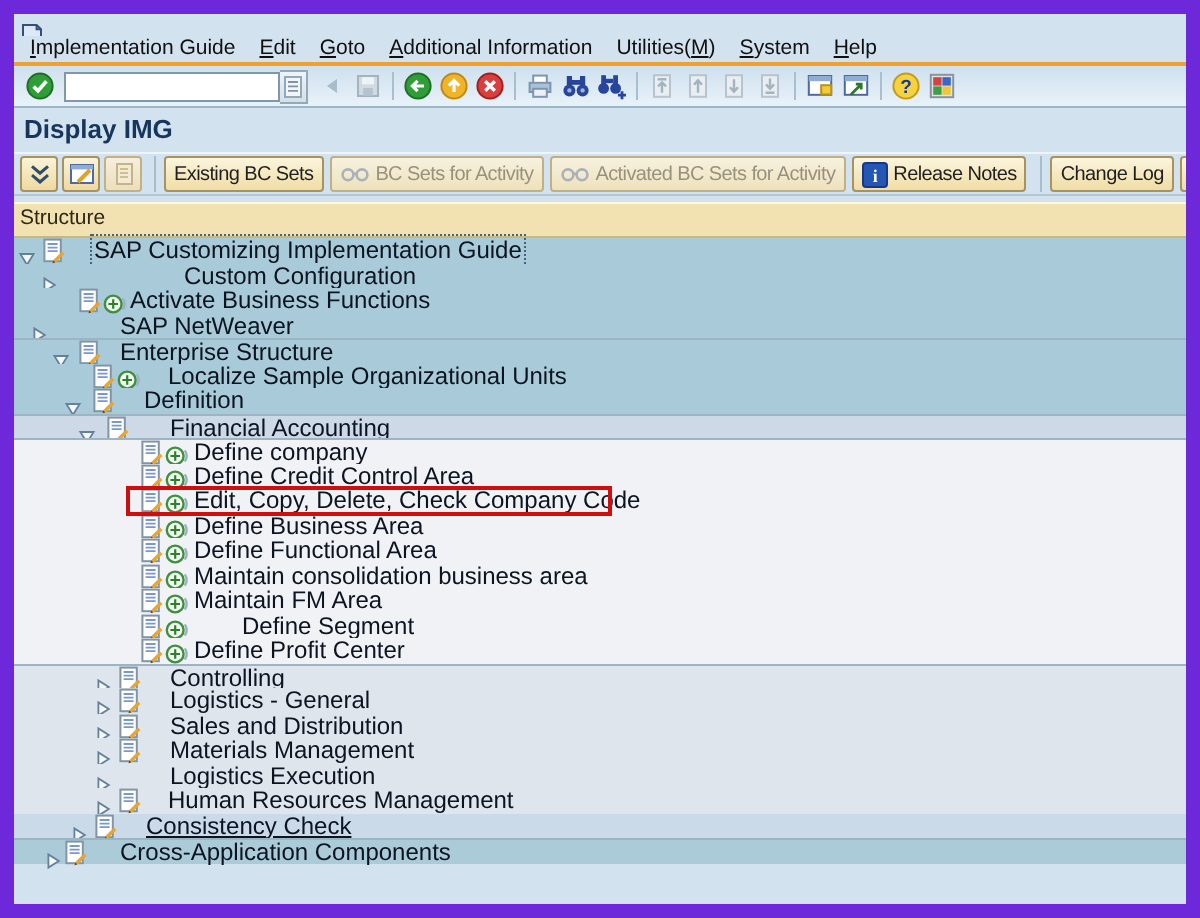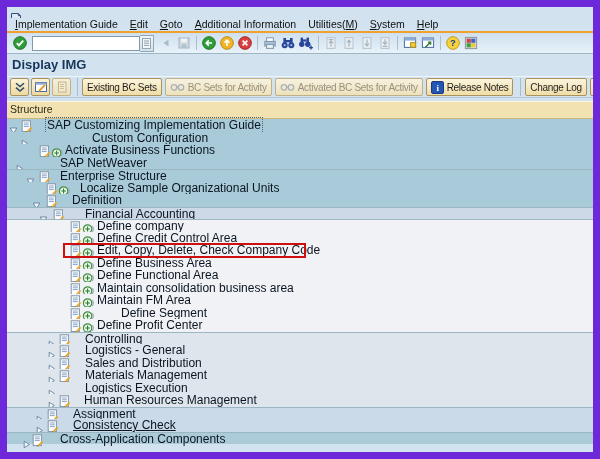--- a/index.html
+++ b/index.html
@@ -321,21 +321,21 @@
             <rect x="1.2" y="0.8" width="8.2" height="10.8" fill="#fff" stroke="#8195a6"></rect>
             <path d="M2.8 3 h5 M2.8 4.8 h5 M2.8 6.6 h5" stroke="#7a98c8" stroke-width="0.9"></path>
             <path d="M6.2 11.8 L10.6 7.4" stroke="#e8a62c" stroke-width="1.8"></path>
             <path d="M5.2 12.6 L6.6 12.2 L5.7 11.2 Z" fill="#5a4418"></path>
           </svg></span>
         <span class="tnode act" style="left: 51px;"><svg width="12" height="12" viewBox="0 0 12 12">
             <path d="M10.4 3.2 a5 5 0 0 1 0 5.6" fill="none" stroke="#9cb2c2" stroke-width="1.2"></path>
             <circle cx="5.6" cy="6" r="4.2" fill="#eff7ef" stroke="#3f8f3f" stroke-width="1.2"></circle>
             <path d="M5.6 3.6 V8.4 M3.2 6 H8" stroke="#2f7f2f" stroke-width="1.1"></path>
           </svg></span>
-        <span class="lbl" style="left: 73px;">Localize Sample Organizational Units</span>
+        <span class="lbl" style="left: 58px; padding-left: 19px;">Localize Sample Organizational Units</span>
       </div>
       <div class="trow band1">
         <span class="tnode tri" style="left: 25px;"><svg width="9" height="9" viewBox="0 0 9 9">
             <path d="M1.2 2 H7.8 L4.5 7.4 Z" fill="#f4f8fb" stroke="#64809c" stroke-width="0.9"></path>
           </svg></span>
         <span class="tnode doc" style="left: 39px;"><svg width="12" height="13" viewBox="0 0 12 13">
             <rect x="1.2" y="0.8" width="8.2" height="10.8" fill="#fff" stroke="#8195a6"></rect>
             <path d="M2.8 3 h5 M2.8 4.8 h5 M2.8 6.6 h5" stroke="#7a98c8" stroke-width="0.9"></path>
             <path d="M6.2 11.8 L10.6 7.4" stroke="#e8a62c" stroke-width="1.8"></path>
             <path d="M5.2 12.6 L6.6 12.2 L5.7 11.2 Z" fill="#5a4418"></path>
@@ -539,32 +539,20 @@
         <span class="tnode tri" style="left: 40px;"><svg width="9" height="9" viewBox="0 0 9 9">
             <path d="M2.2 1.2 V7.8 L7.4 4.5 Z" fill="#f4f8fb" stroke="#64809c" stroke-width="0.9"></path>
           </svg></span>
         <span class="tnode doc" style="left: 52px;"><svg width="12" height="13" viewBox="0 0 12 13">
             <rect x="1.2" y="0.8" width="8.2" height="10.8" fill="#fff" stroke="#8195a6"></rect>
             <path d="M2.8 3 h5 M2.8 4.8 h5 M2.8 6.6 h5" stroke="#7a98c8" stroke-width="0.9"></path>
             <path d="M6.2 11.8 L10.6 7.4" stroke="#e8a62c" stroke-width="1.8"></path>
             <path d="M5.2 12.6 L6.6 12.2 L5.7 11.2 Z" fill="#5a4418"></path>
           </svg></span>
         <span class="lbl" style="left: 77px;">Human Resources Management</span>
-      </div>
-      <div class="trow band5 band-first">
-        <span class="tnode tri" style="left: 28px;"><svg width="9" height="9" viewBox="0 0 9 9">
-            <path d="M2.2 1.2 V7.8 L7.4 4.5 Z" fill="#f4f8fb" stroke="#64809c" stroke-width="0.9"></path>
-          </svg></span>
-        <span class="tnode doc" style="left: 40px;"><svg width="12" height="13" viewBox="0 0 12 13">
-            <rect x="1.2" y="0.8" width="8.2" height="10.8" fill="#fff" stroke="#8195a6"></rect>
-            <path d="M2.8 3 h5 M2.8 4.8 h5 M2.8 6.6 h5" stroke="#7a98c8" stroke-width="0.9"></path>
-            <path d="M6.2 11.8 L10.6 7.4" stroke="#e8a62c" stroke-width="1.8"></path>
-            <path d="M5.2 12.6 L6.6 12.2 L5.7 11.2 Z" fill="#5a4418"></path>
-          </svg></span>
-        <span class="lbl" style="left: 66px;">Assignment</span>
       </div>
       <div class="trow band5">
         <span class="tnode tri" style="left: 28px;"><svg width="9" height="9" viewBox="0 0 9 9">
             <path d="M2.2 1.2 V7.8 L7.4 4.5 Z" fill="#f4f8fb" stroke="#64809c" stroke-width="0.9"></path>
           </svg></span>
         <span class="tnode doc" style="left: 40px;"><svg width="12" height="13" viewBox="0 0 12 13">
             <rect x="1.2" y="0.8" width="8.2" height="10.8" fill="#fff" stroke="#8195a6"></rect>
             <path d="M2.8 3 h5 M2.8 4.8 h5 M2.8 6.6 h5" stroke="#7a98c8" stroke-width="0.9"></path>
             <path d="M6.2 11.8 L10.6 7.4" stroke="#e8a62c" stroke-width="1.8"></path>
             <path d="M5.2 12.6 L6.6 12.2 L5.7 11.2 Z" fill="#5a4418"></path>

